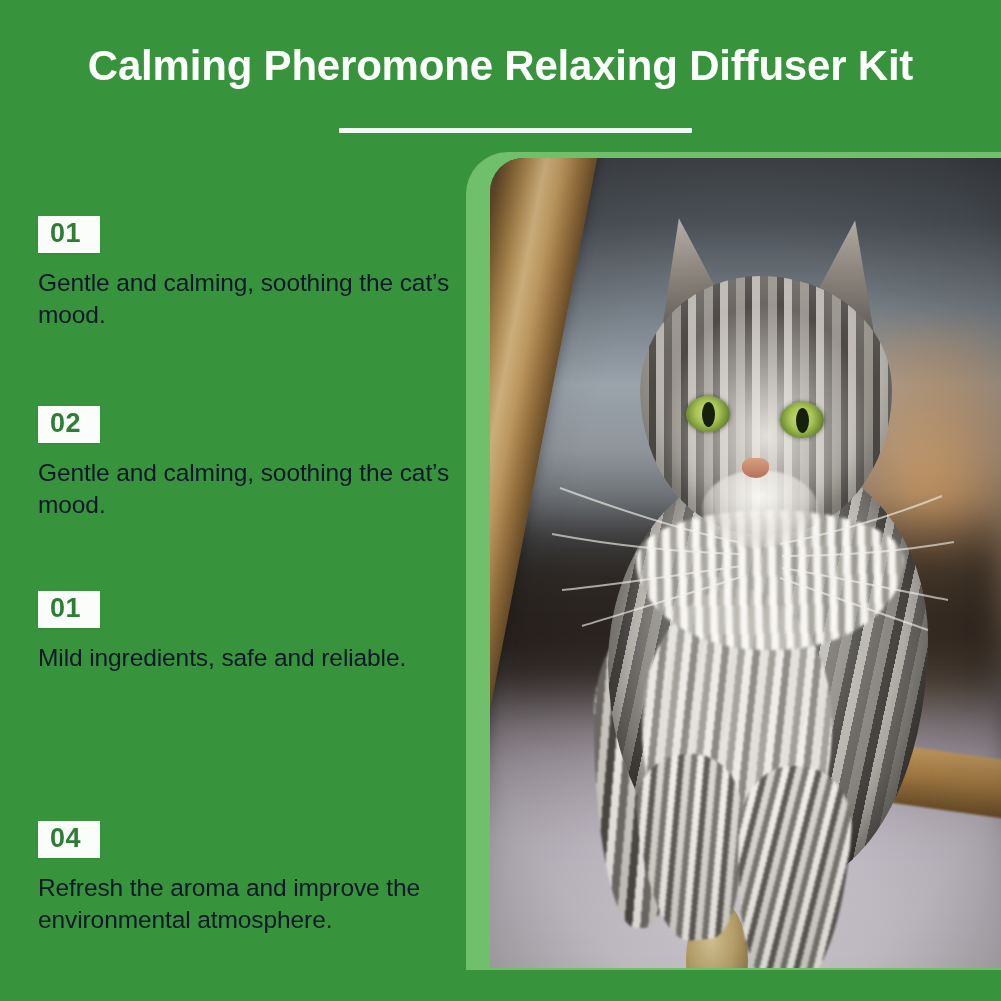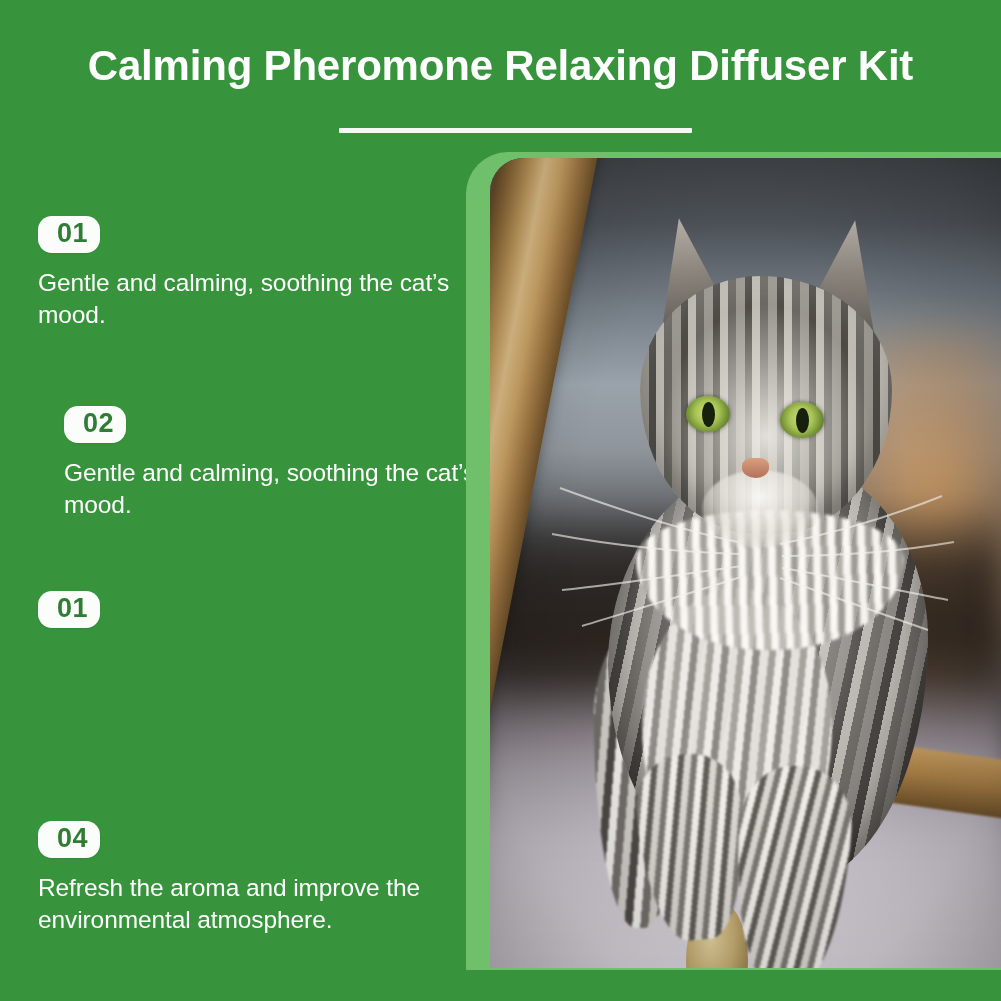--- a/index.html
+++ b/index.html
@@ -63,42 +63,42 @@
     height: 851px;
   }
 
   .feature {
     position: absolute;
     left: 38px;
     width: 420px;
   }
 
   .feature-1 { top: 66px; }
-  .feature-2 { top: 256px; margin-left: 26px; }
+  .feature-2 { top: 256px; }
   .feature-3 { top: 441px; }
   .feature-4 { top: 631px; margin-top: 40px; }
 
   .badge {
     display: inline-block;
     min-width: 62px;
     padding: 4px 12px 6px 12px;
     background: #fbfdfb;
-    border-radius: 14px;
+    border-radius: 0;
     color: #2f7d34;
     font-size: 27px;
     font-weight: bold;
     line-height: 1.0;
-    text-align: right;
+    text-align: left;
     letter-spacing: 0.5px;
     box-shadow: 0 1px 2px rgba(0,0,0,0.08);
   }
 
   .feature-text {
     margin-top: 14px;
-    color: #ffffff;
+    color: #0f172a;
     font-size: 24.5px;
     line-height: 1.32;
     font-weight: normal;
     letter-spacing: -0.1px;
     max-width: 418px;
   }
 
   
   .photo-frame {
     position: absolute;
@@ -457,20 +457,21 @@
       <div class="feature-text">Gentle and calming, soothing the cat’s mood.</div>
     </div>
 
     <div class="feature feature-2">
       <div class="badge">02</div>
       <div class="feature-text">Gentle and calming, soothing the cat’s mood.</div>
     </div>
 
     <div class="feature feature-3">
       <div class="badge">01</div>
+      <div class="feature-text">Mild ingredients, safe and reliable.</div>
     </div>
 
     <div class="feature feature-4">
       <div class="badge">04</div>
       <div class="feature-text">Refresh the aroma and improve the environmental atmosphere.</div>
     </div>
 
   </div>
 
   <div class="photo-frame"></div>

